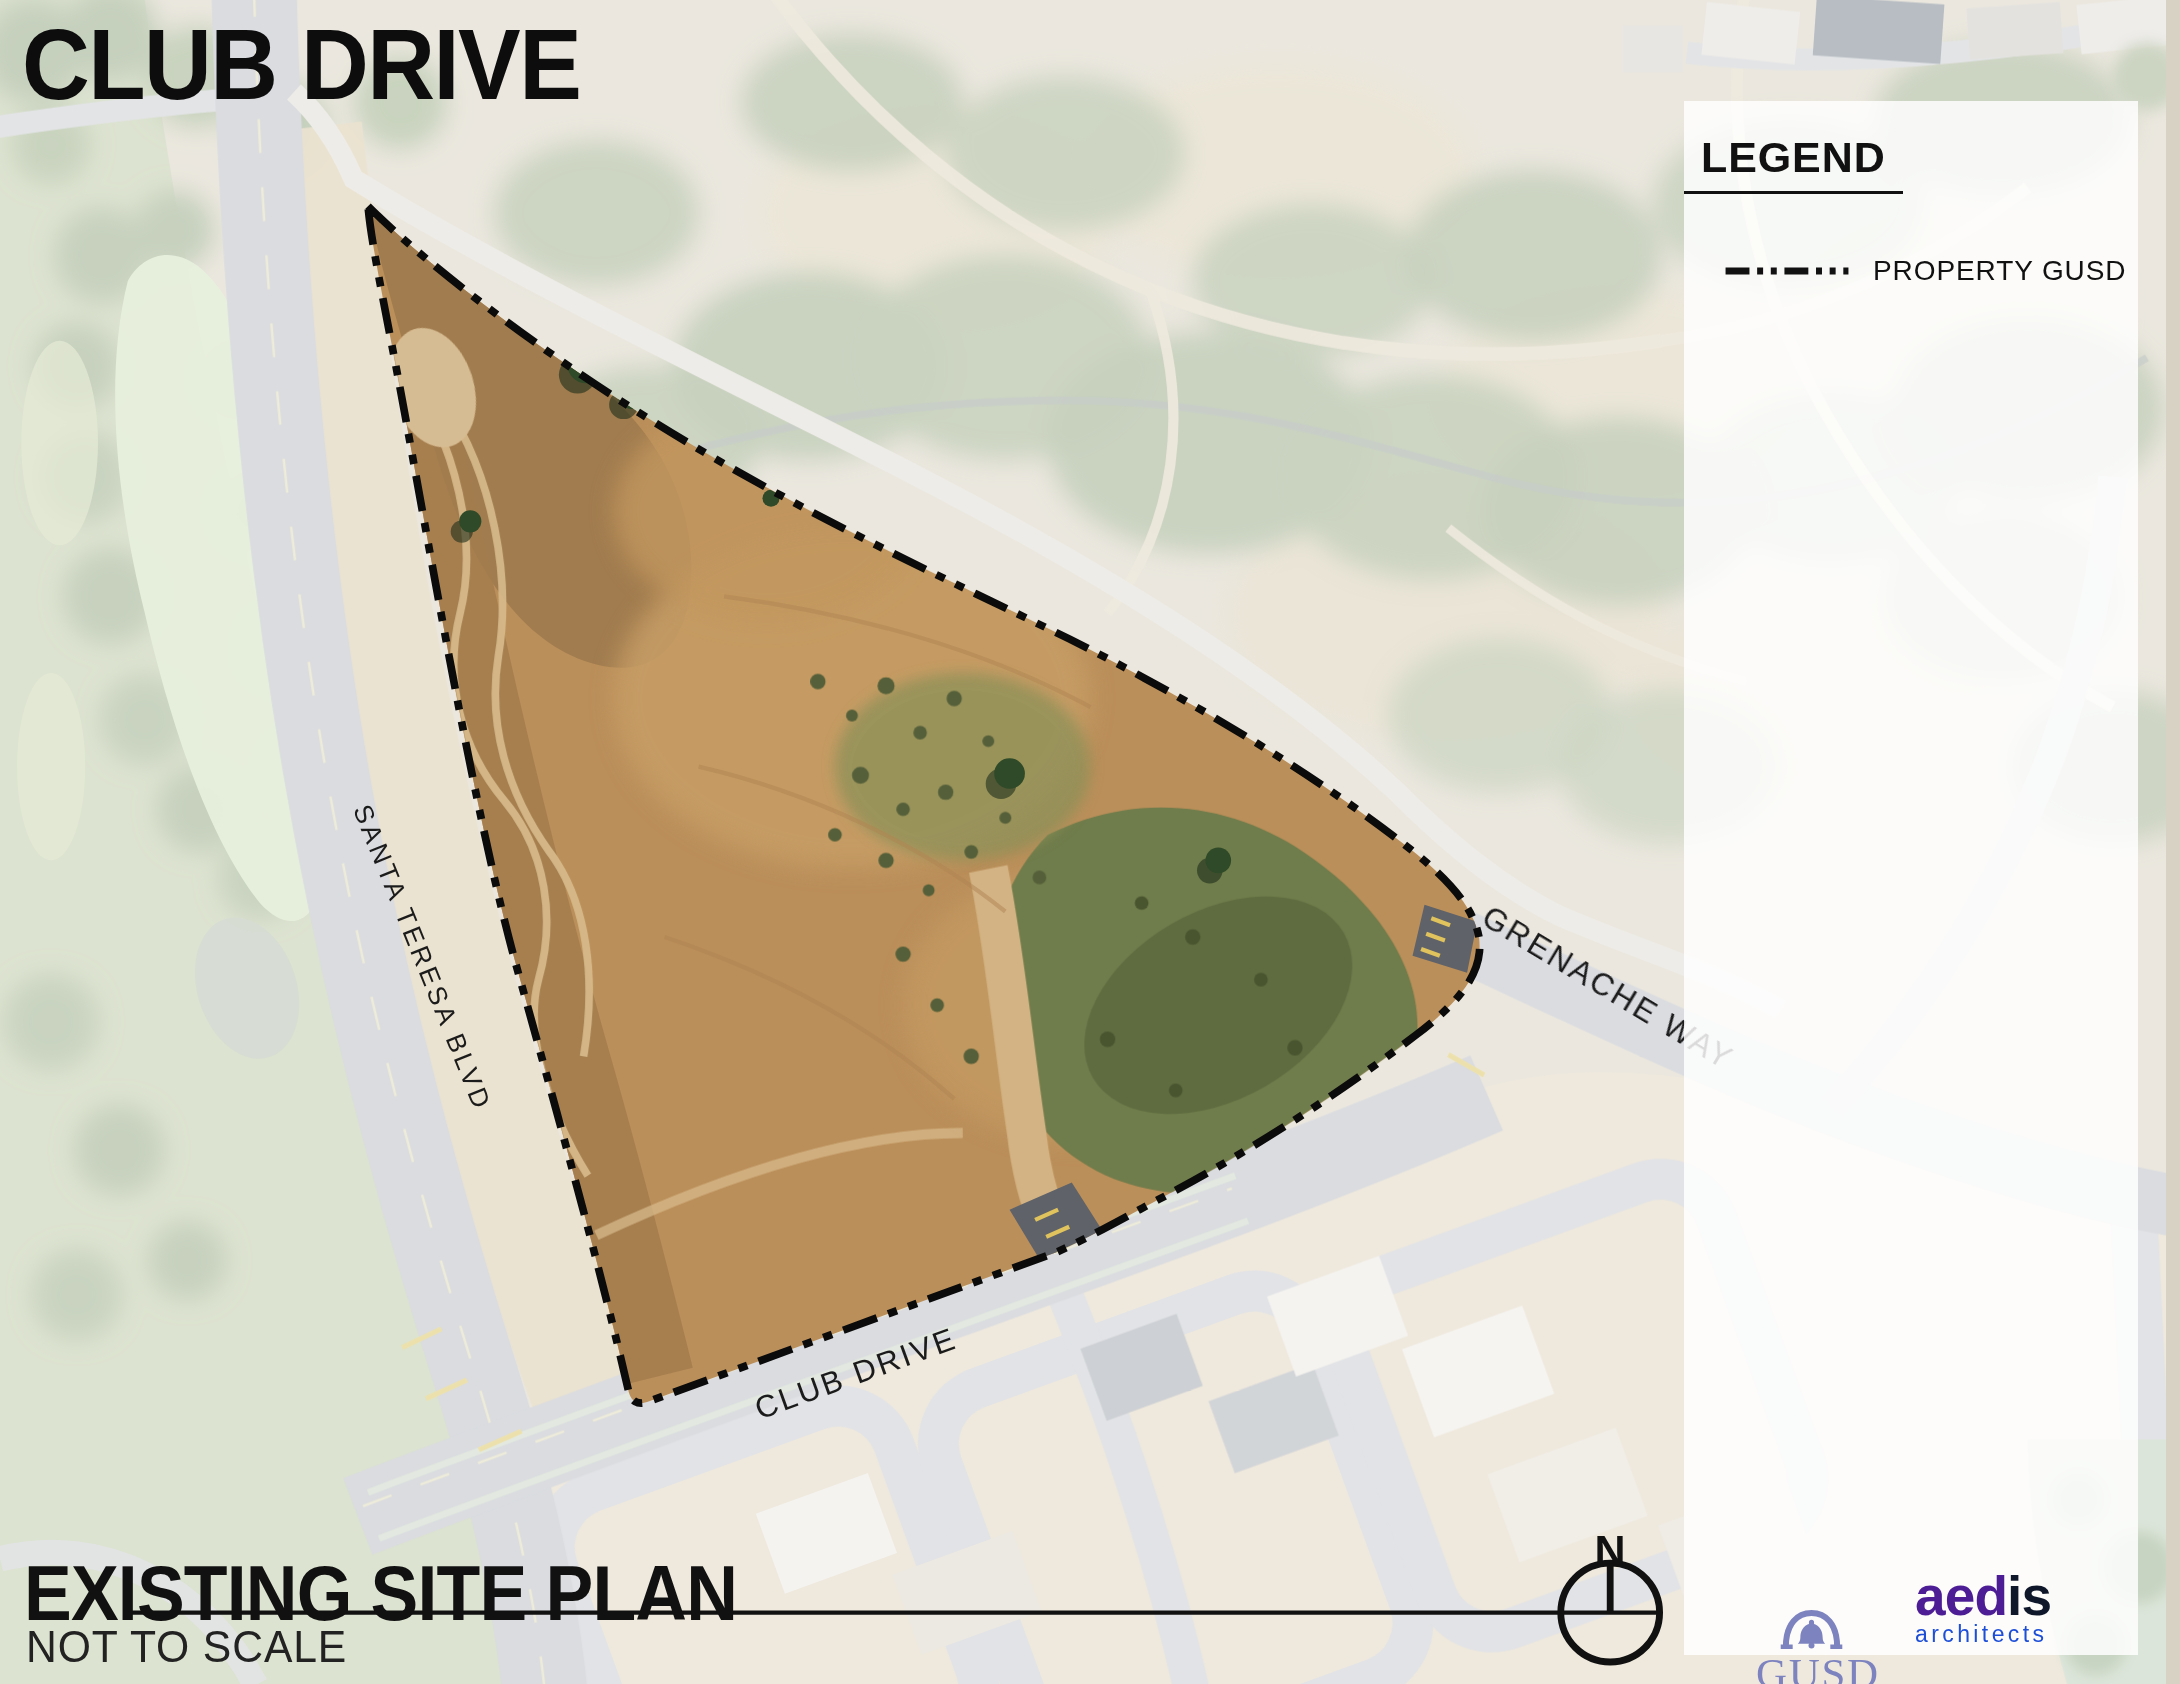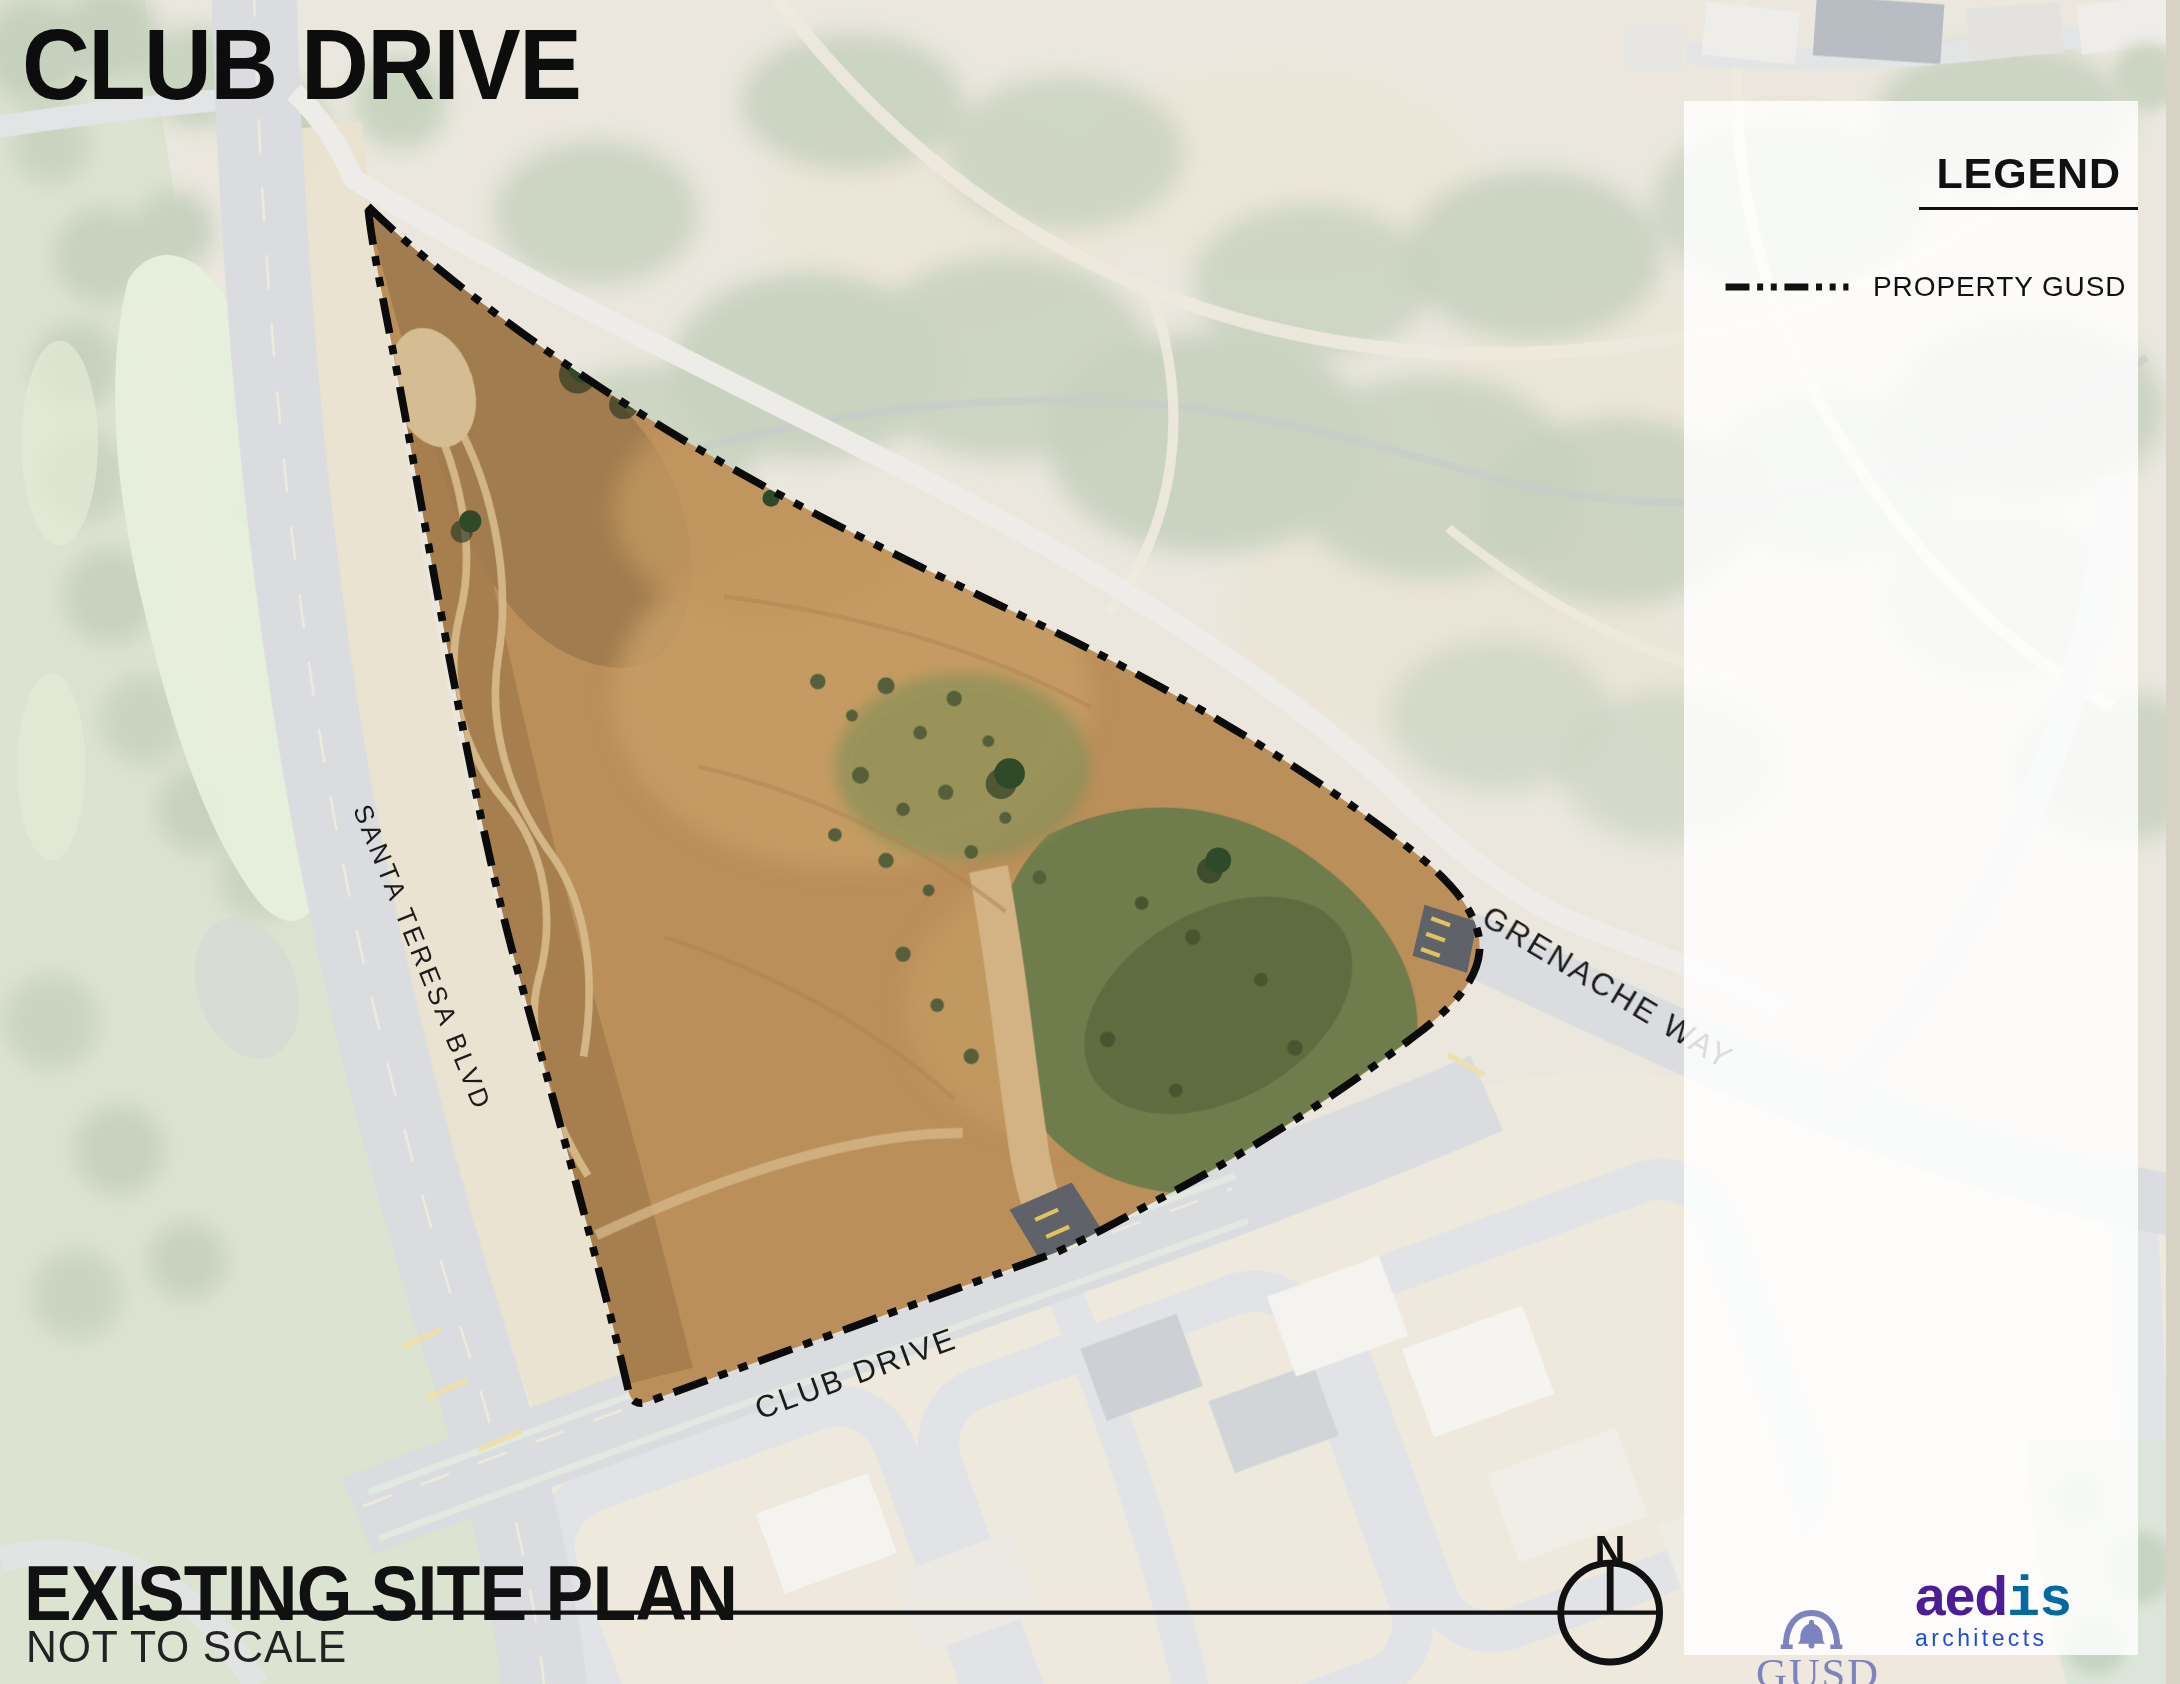--- a/index.html
+++ b/index.html
@@ -13,40 +13,40 @@
   .street-label{position:absolute;white-space:nowrap;color:#1b1b1b;font-weight:500;}
   .street-label.santa{left:422px;top:958px;font-size:26.4px;letter-spacing:3.4px;
     transform:translate(-50%,-50%) rotate(68deg);}
   .street-label.club{left:856px;top:1374px;font-size:31px;letter-spacing:2.6px;
     transform:translate(-50%,-50%) rotate(-20deg);}
   .street-label.grenache{left:1608px;top:988px;font-size:31.5px;letter-spacing:2.6px;
     transform:translate(-50%,-50%) rotate(31deg);}
 
   .legend-panel{position:absolute;left:1684px;top:101px;width:454px;height:1554px;
     background:rgba(255,255,255,.84);}
-  .legend-title-wrap{text-align:right;margin-top:48px;}
+  .legend-title-wrap{text-align:left;margin-top:32px;}
   .legend-title{display:inline-block;font-size:43px;font-weight:bold;letter-spacing:0.9px;
     border-bottom:3.4px solid #111;padding:0 17px 8.5px 17px;}
   .legend-row{display:flex;align-items:center;gap:22px;margin:61px 0 0 39px;}
   .legend-row .swatch{flex:0 0 auto;}
   .legend-label{font-size:28px;font-weight:500;letter-spacing:0.9px;}
 
   .footer-title{position:absolute;left:24px;top:1549px;font-size:77px;font-weight:bold;
     letter-spacing:-0.9px;transform:scaleX(.93);transform-origin:left top;white-space:nowrap;}
   .footer-sub{position:absolute;left:25.6px;top:1622px;font-size:44px;font-weight:400;
     letter-spacing:0.9px;color:#222;transform:scaleX(.97);transform-origin:left top;white-space:nowrap;}
   .north-label{position:absolute;left:1610px;top:1526px;font-size:43px;font-weight:bold;
     transform:translate(-50%,0);}
 
   .gusd-logo{position:absolute;left:1756px;top:1606px;width:111px;text-align:center;color:#7d83bf;}
   .gusd-text{font-family:"Liberation Serif",serif;font-size:43px;letter-spacing:1.7px;line-height:1;margin-top:0px;}
   .aedis-logo{position:absolute;left:1915px;top:1569px;width:166px;}
   .aedis-text{font-size:55px;font-weight:bold;letter-spacing:-0.9px;line-height:1;}
   .aedis-aed{color:#4c1d95;}
-  .aedis-is{color:#0369a1;font-family:Liberation Mono, monospace;}
+  .aedis-is{color:#0f172a;}
   .aedis-sub{font-size:23px;color:#1d4ed8;letter-spacing:3.4px;text-align:left;margin-top:-3.4px;}
 </style>
 </head>
 <body>
 
 <div id="sheet">
 
   <svg id="aerial" viewBox="0 0 2560 1978" preserveAspectRatio="none">
     <defs>
       <filter id="blur8" x="-50%" y="-50%" width="200%" height="200%">

